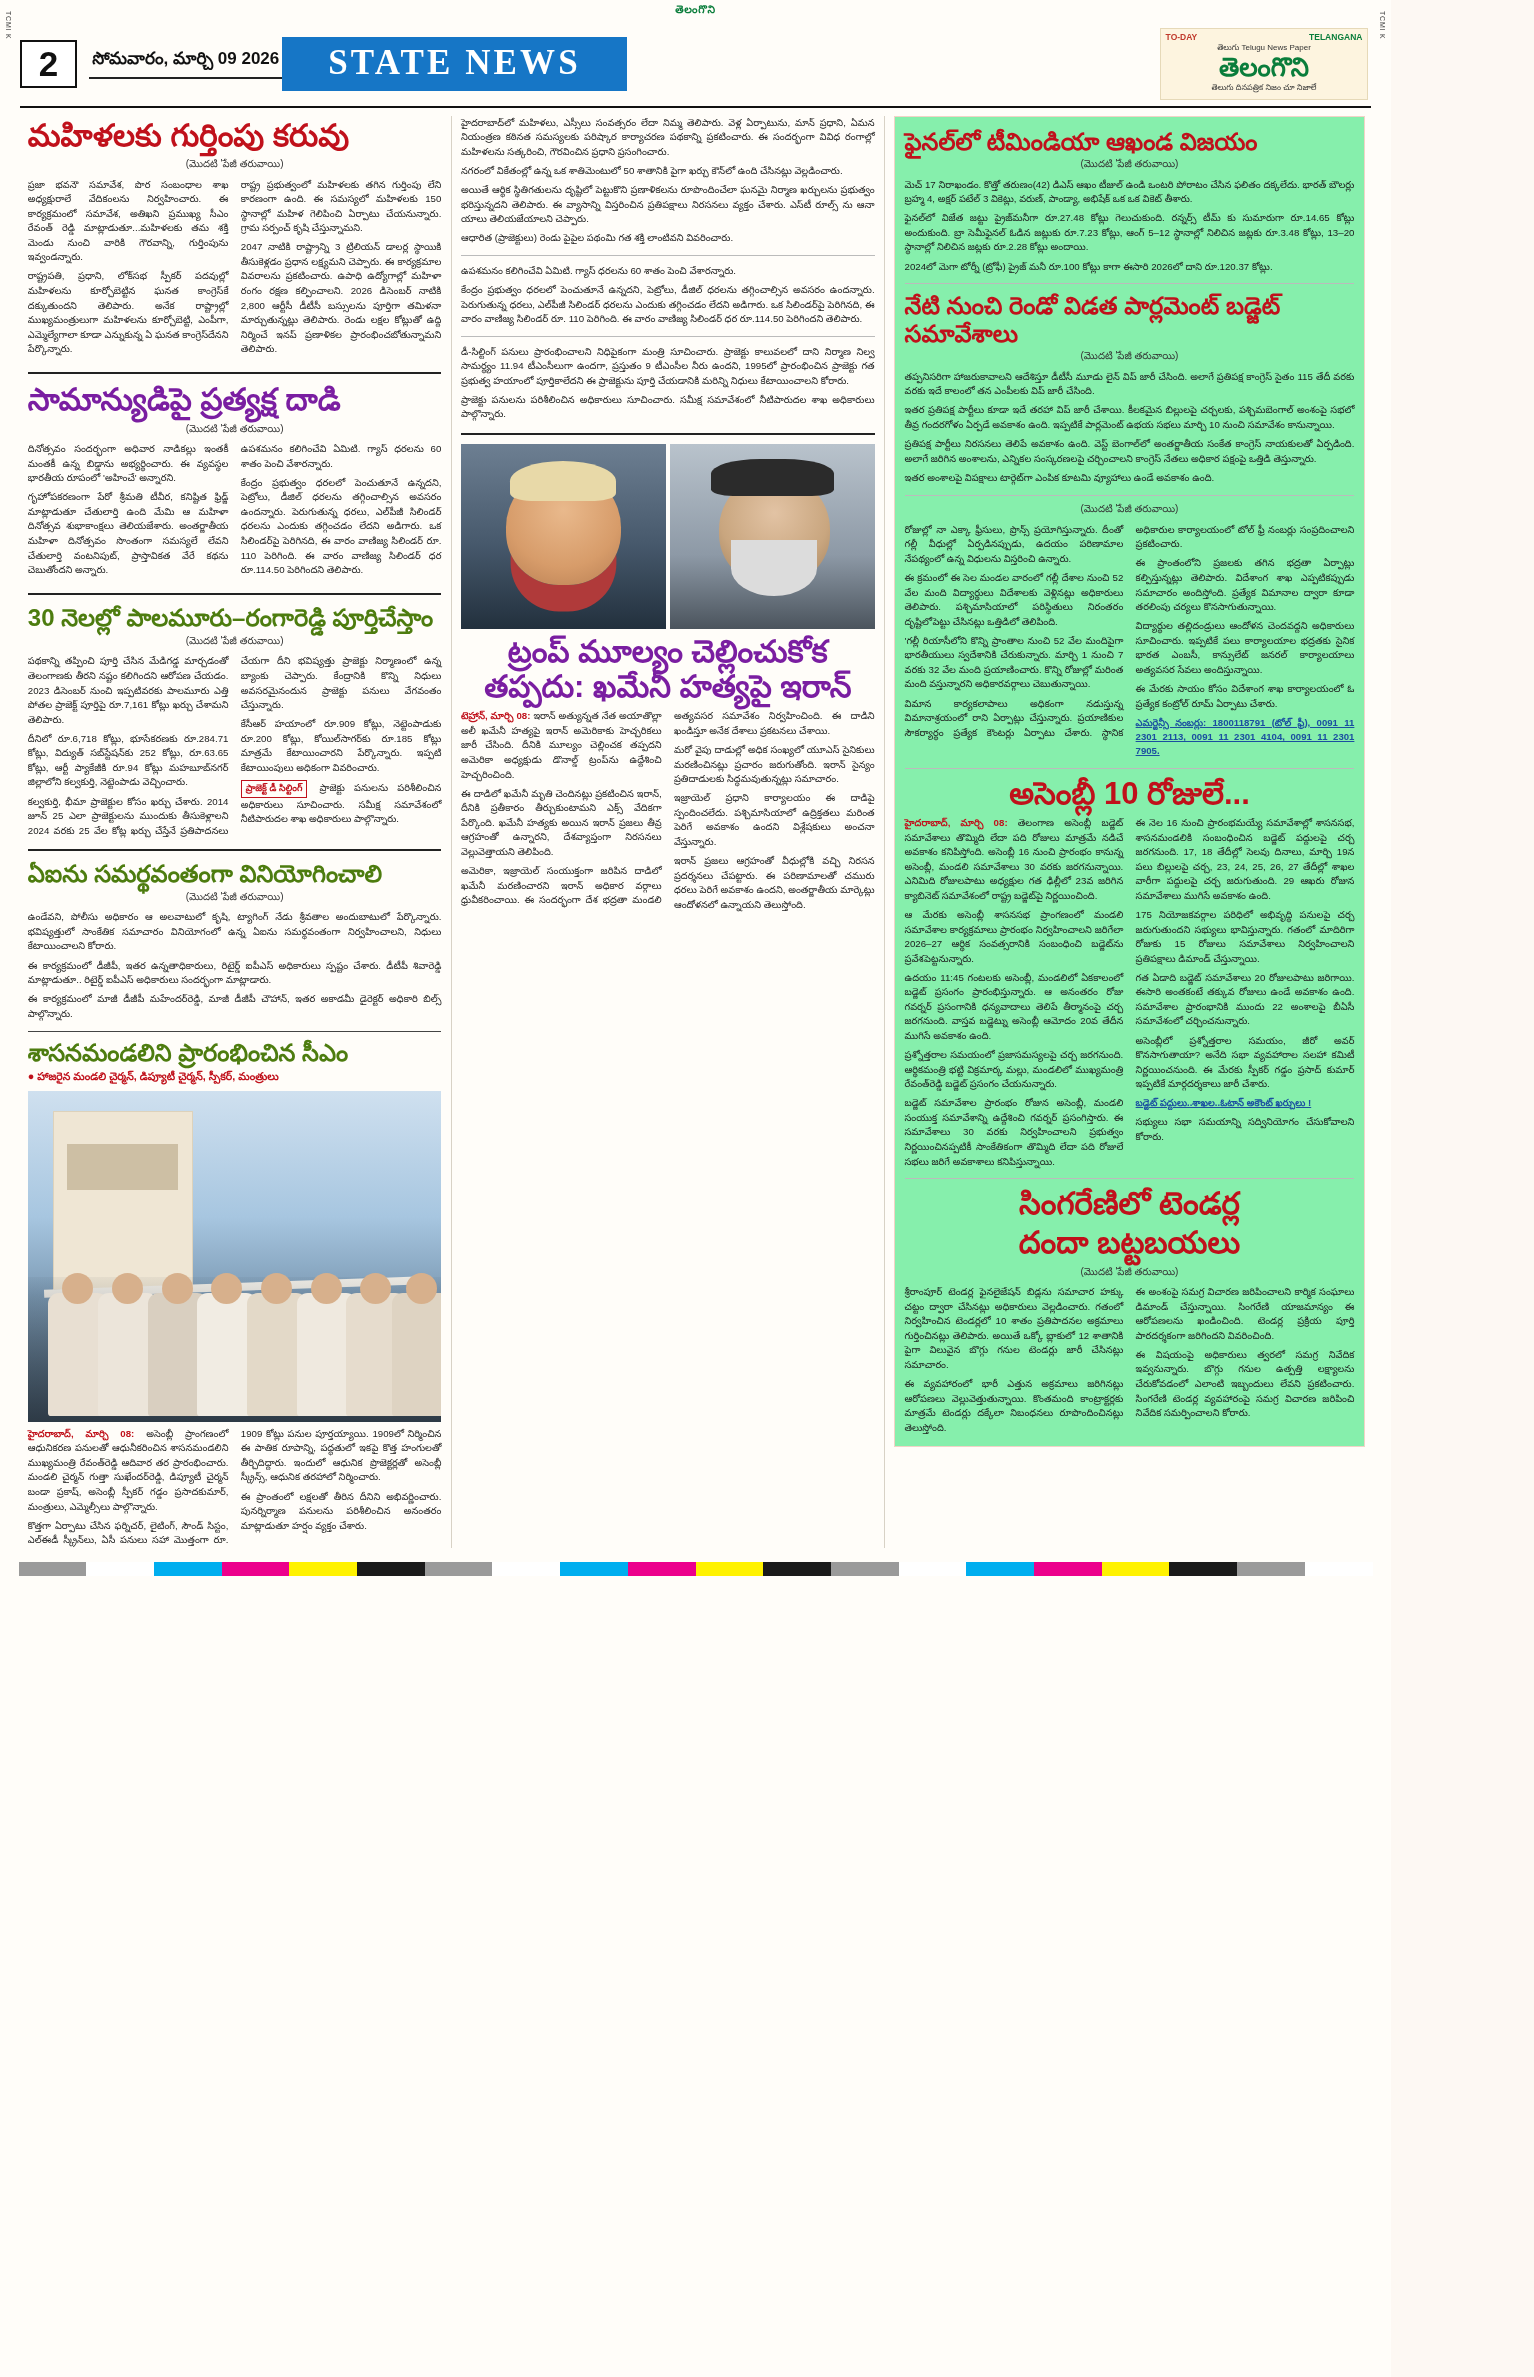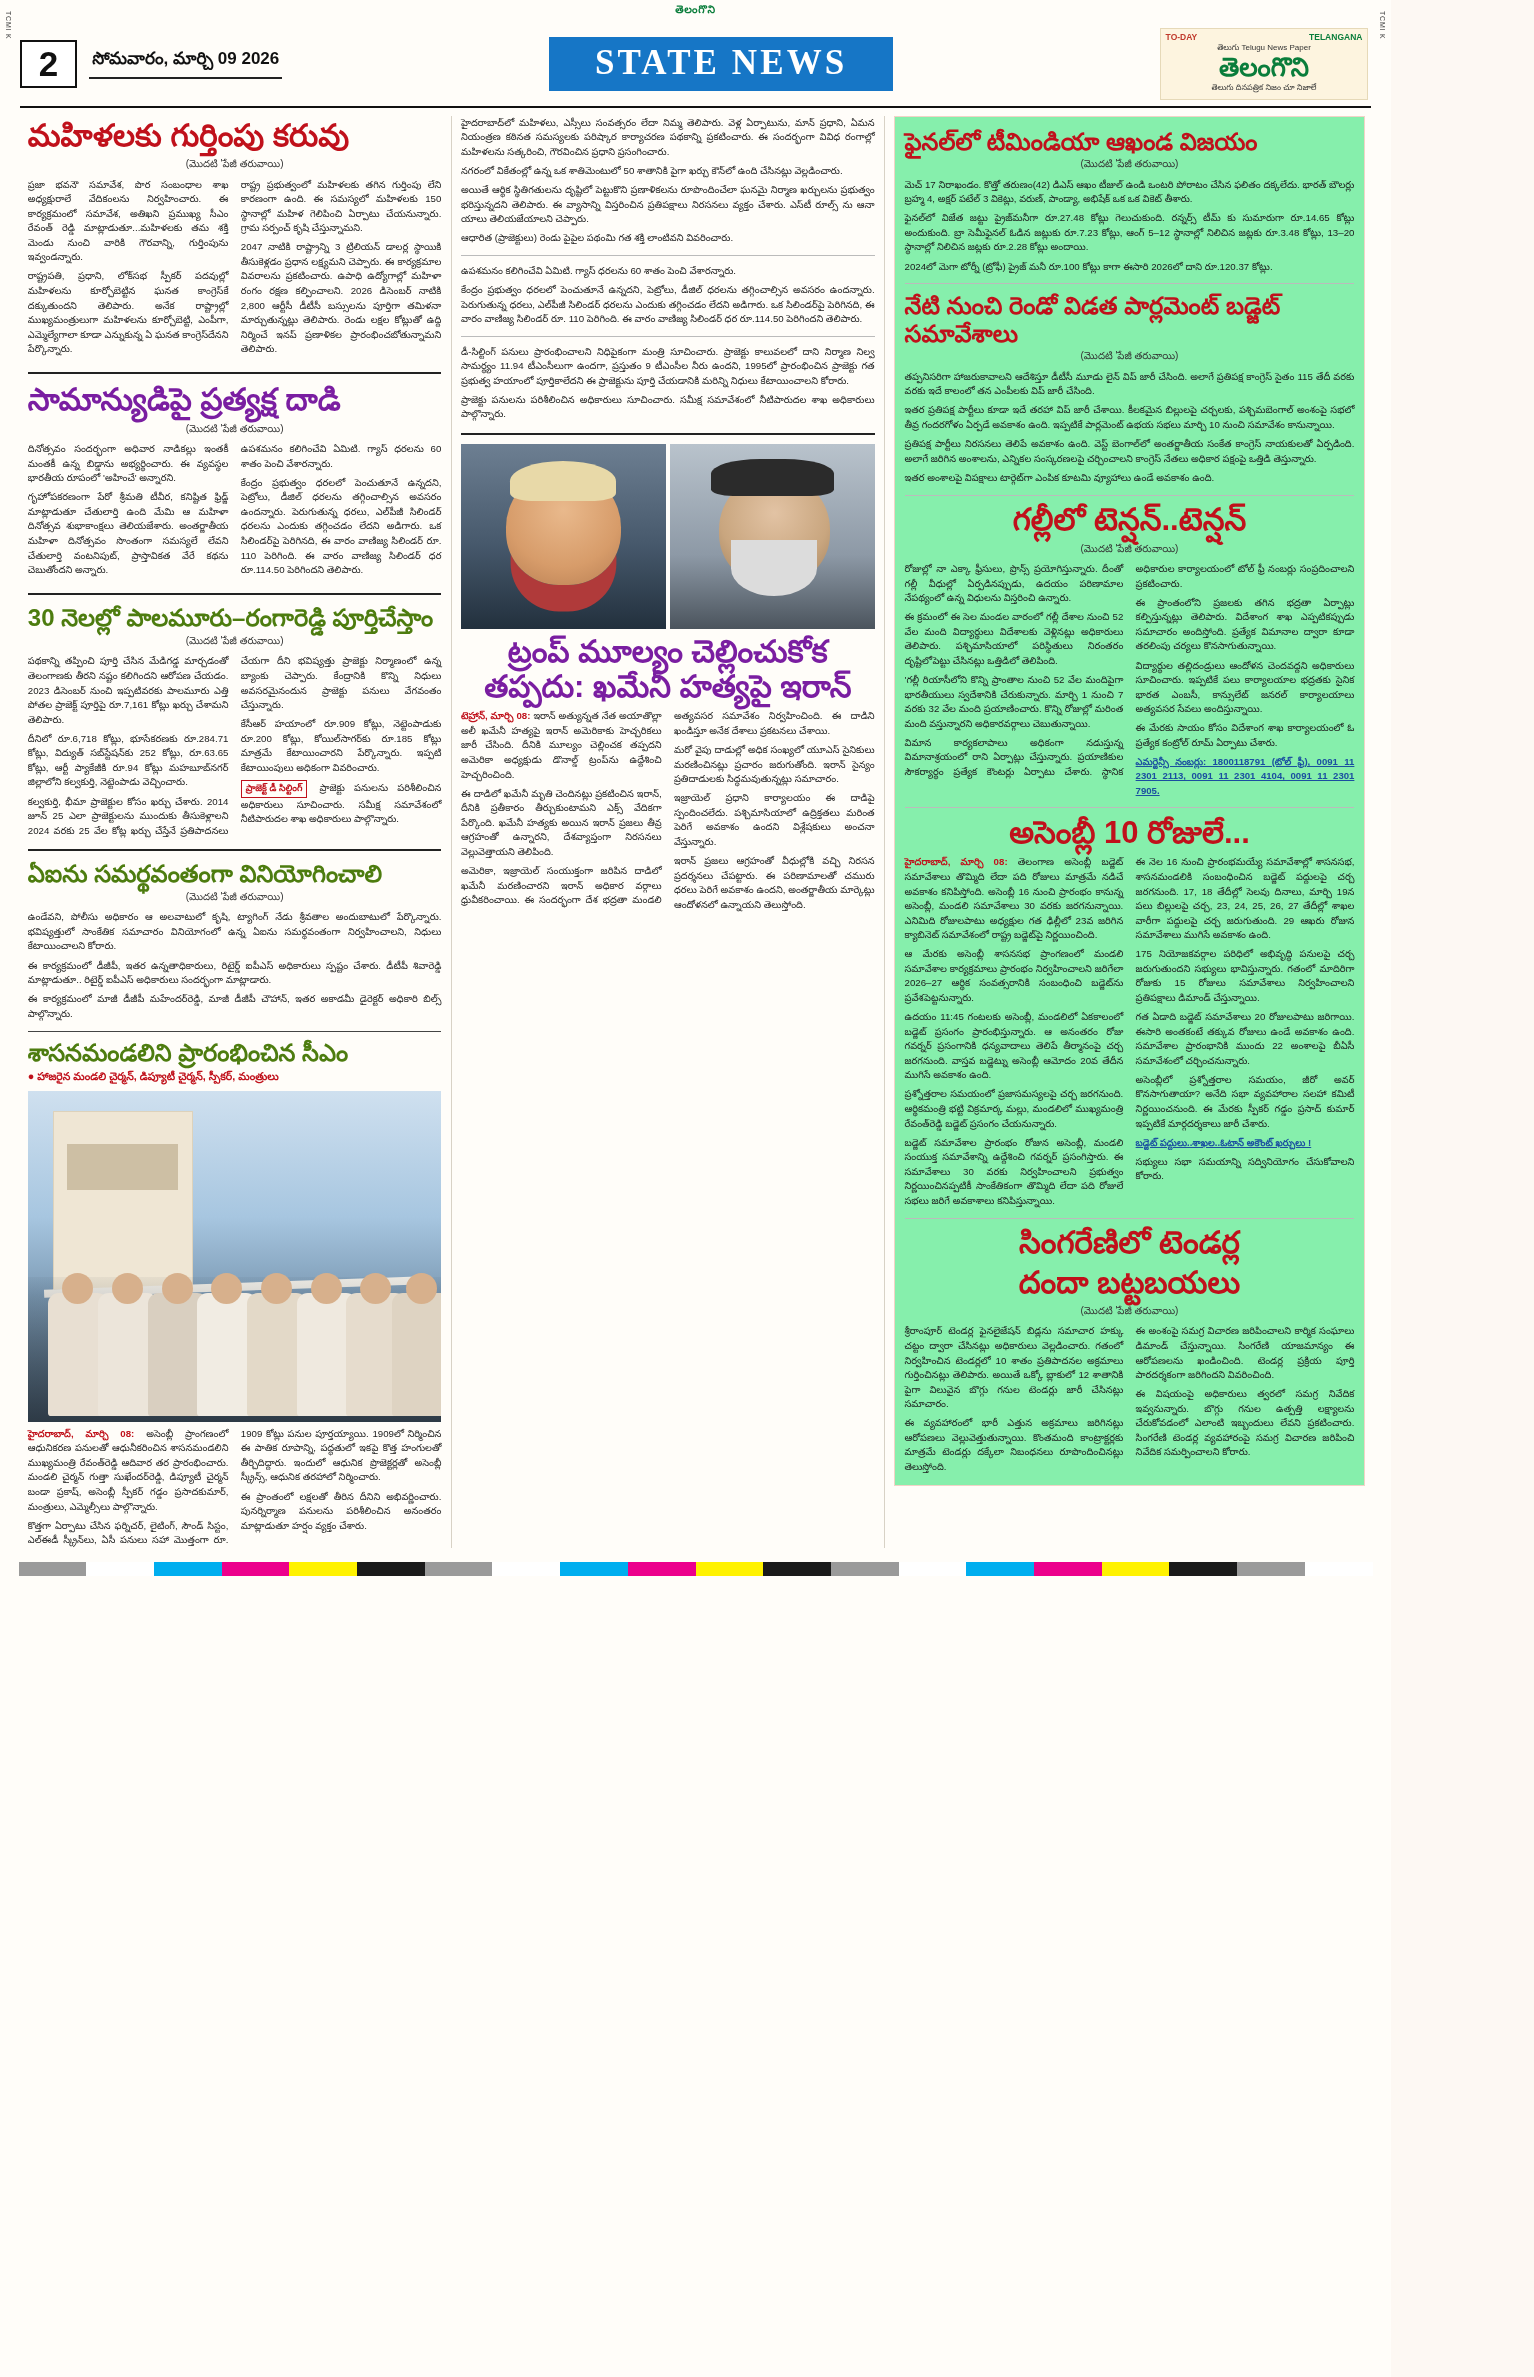--- a/index.html
+++ b/index.html
@@ -60,21 +60,21 @@
     font-weight:bold;
     padding-bottom:4.6px;
     border-bottom:2.3px solid #222;
     min-width:193px;
     text-align:center;
     color:#111;
   }
   .statenews-wrap {
     flex:1;
     display:flex;
-    justify-content:center;
+    justify-content:flex-start;
   }
   .statenews {
     background:#1676c6;
     color:#fff;
     font-size:35px;
     font-weight:bold;
     letter-spacing:3.1px;
     padding:6.2px 46px 7.7px 46px;
     font-family:"Liberation Serif", serif;
     box-shadow:inset 0 0 0 1.5px #1676c6;
@@ -544,21 +544,20 @@
             <p>తప్పనిసరిగా హాజరుకావాలని ఆదేశిస్తూ డీటీసీ మూడు లైన్ విప్ జారీ చేసింది. అలాగే ప్రతిపక్ష కాంగ్రెస్ సైతం 115 తేదీ వరకు వరకు ఇదే కాలంలో తన ఎంపీలకు విప్ జారీ చేసింది.</p>
             <p>ఇతర ప్రతిపక్ష పార్టీలు కూడా ఇదే తరహా విప్ జారీ చేశాయి. కీలకమైన బిల్లులపై చర్చలకు, పశ్చిమబెంగాల్ అంశంపై సభలో తీవ్ర గందరగోళం ఏర్పడే అవకాశం ఉంది. ఇప్పటికే పార్లమెంట్ ఉభయ సభలు మార్చి 10 నుంచి సమావేశం కానున్నాయి.</p>
             <p>ప్రతిపక్ష పార్టీలు నిరసనలు తెలిపే అవకాశం ఉంది. వెస్ట్ బెంగాల్‌లో అంతర్జాతీయ సంకేత కాంగ్రెస్ నాయకులతో ఏర్పడింది. అలాగే జరిగిన అంశాలను, ఎన్నికల సంస్కరణలపై చర్చించాలని కాంగ్రెస్ నేతలు అధికార పక్షంపై ఒత్తిడి తెస్తున్నారు.</p>
             <p>ఇతర అంశాలపై విపక్షాలు టార్గెట్‌గా ఎంపిక కూటమి వ్యూహాలు ఉండే అవకాశం ఉంది.</p>
           </div>
         </article>
 
         <div class="hr-thin"></div>
 
         <article>
-          <h1 class="hl center">గల్లీలో టెన్షన్..టెన్షన్</h1>
           <div class="byline">(మొదటి 'పేజీ తరువాయి)</div>
           <div class="txt twocol">
             <p>రోజుల్లో నా ఎక్కా ఫ్రీసులు, ప్రొన్స్ ప్రయోగిస్తున్నారు. దీంతో గల్లీ వీధుల్లో ఏర్పడినప్పుడు, ఉదయం పరిణామాల నేపథ్యంలో ఉన్న విధులను విస్తరించి ఉన్నారు.</p>
             <p>ఈ క్రమంలో ఈ సెల మండల వారంలో గల్లీ దేశాల నుంచి 52 వేల మంది విద్యార్థులు విదేశాలకు వెళ్లినట్లు అధికారులు తెలిపారు. పశ్చిమాసియాలో పరిస్థితులు నిరంతరం దృష్టిలోపెట్టు చేసినట్లు ఒత్తిడిలో తెలిపింది.</p>
             <p>'గల్లీ రియాసీలోని కొన్ని ప్రాంతాల నుంచి 52 వేల మందిపైగా భారతీయులు స్వదేశానికి చేరుకున్నారు. మార్చి 1 నుంచి 7 వరకు 32 వేల మంది ప్రయాణించారు. కొన్ని రోజుల్లో మరింత మంది వస్తున్నారని అధికారవర్గాలు చెబుతున్నాయి.</p>
             <p>విమాన కార్యకలాపాలు అధికంగా నడుస్తున్న విమానాశ్రయంలో రాని ఏర్పాట్లు చేస్తున్నారు. ప్రయాణికుల సౌకర్యార్థం ప్రత్యేక కౌంటర్లు ఏర్పాటు చేశారు. స్థానిక అధికారుల కార్యాలయంలో టోల్ ఫ్రీ నంబర్లు సంప్రదించాలని ప్రకటించారు.</p>
             <p>ఈ ప్రాంతంలోని ప్రజలకు తగిన భద్రతా ఏర్పాట్లు కల్పిస్తున్నట్లు తెలిపారు. విదేశాంగ శాఖ ఎప్పటికప్పుడు సమాచారం అందిస్తోంది. ప్రత్యేక విమానాల ద్వారా కూడా తరలింపు చర్యలు కొనసాగుతున్నాయి.</p>
             <p>విద్యార్థుల తల్లిదండ్రులు ఆందోళన చెందవద్దని అధికారులు సూచించారు. ఇప్పటికే పలు కార్యాలయాల భద్రతకు సైనిక భారత ఎంబసీ, కాన్సులేట్ జనరల్ కార్యాలయాలు అత్యవసర సేవలు అందిస్తున్నాయి.</p>
             <p>ఈ మేరకు సాయం కోసం విదేశాంగ శాఖ కార్యాలయంలో ఓ ప్రత్యేక కంట్రోల్ రూమ్ ఏర్పాటు చేశారు.</p>
             <p class="kicker">ఎమర్జెన్సీ నంబర్లు: 1800118791 (టోల్ ఫ్రీ), 0091 11 2301 2113, 0091 11 2301 4104, 0091 11 2301 7905.</p>

